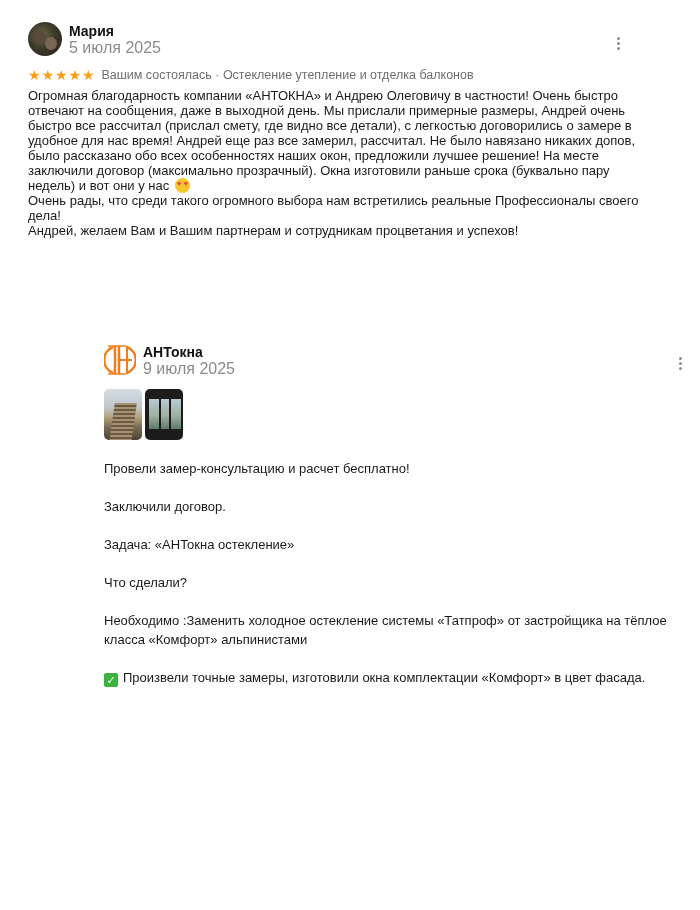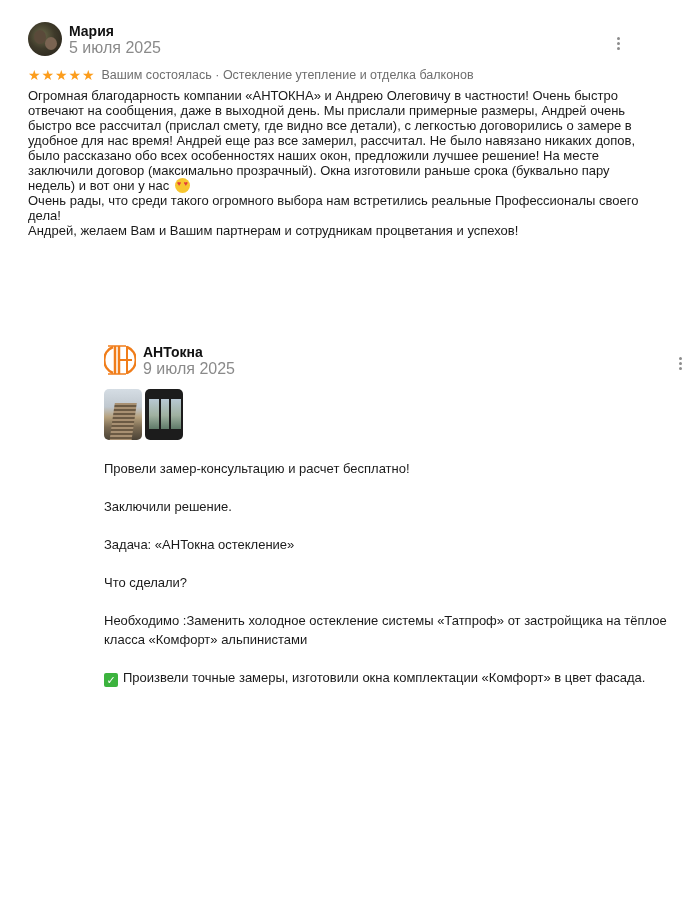--- a/index.html
+++ b/index.html
@@ -137,19 +137,19 @@
       <span></span>
   </div>
 
   <div class="photos">
     <div class="photo photo-building"></div>
     <div class="photo photo-window"></div>
   </div>
 
   <div class="reply-body">
     <p class="gap">Провели замер-консультацию и расчет бесплатно!</p>
-    <p class="gap">Заключили решение.</p>
+    <p class="gap">Заключили договор.</p>
     <p class="gap">Задача: «АНТокна остекление»</p>
     <p class="gap">Что сделали?</p>
     <p class="gap">Необходимо :Заменить холодное остекление системы «Татпроф» от застройщика на тёплое класса «Комфорт» альпинистами</p>
     <p class="gap"><span class="check">✓</span><span>Произвели точные замеры, изготовили окна комплектации «Комфорт» в цвет фасада.</span></p>
   </div>
 </div>
 
 </body></html>

